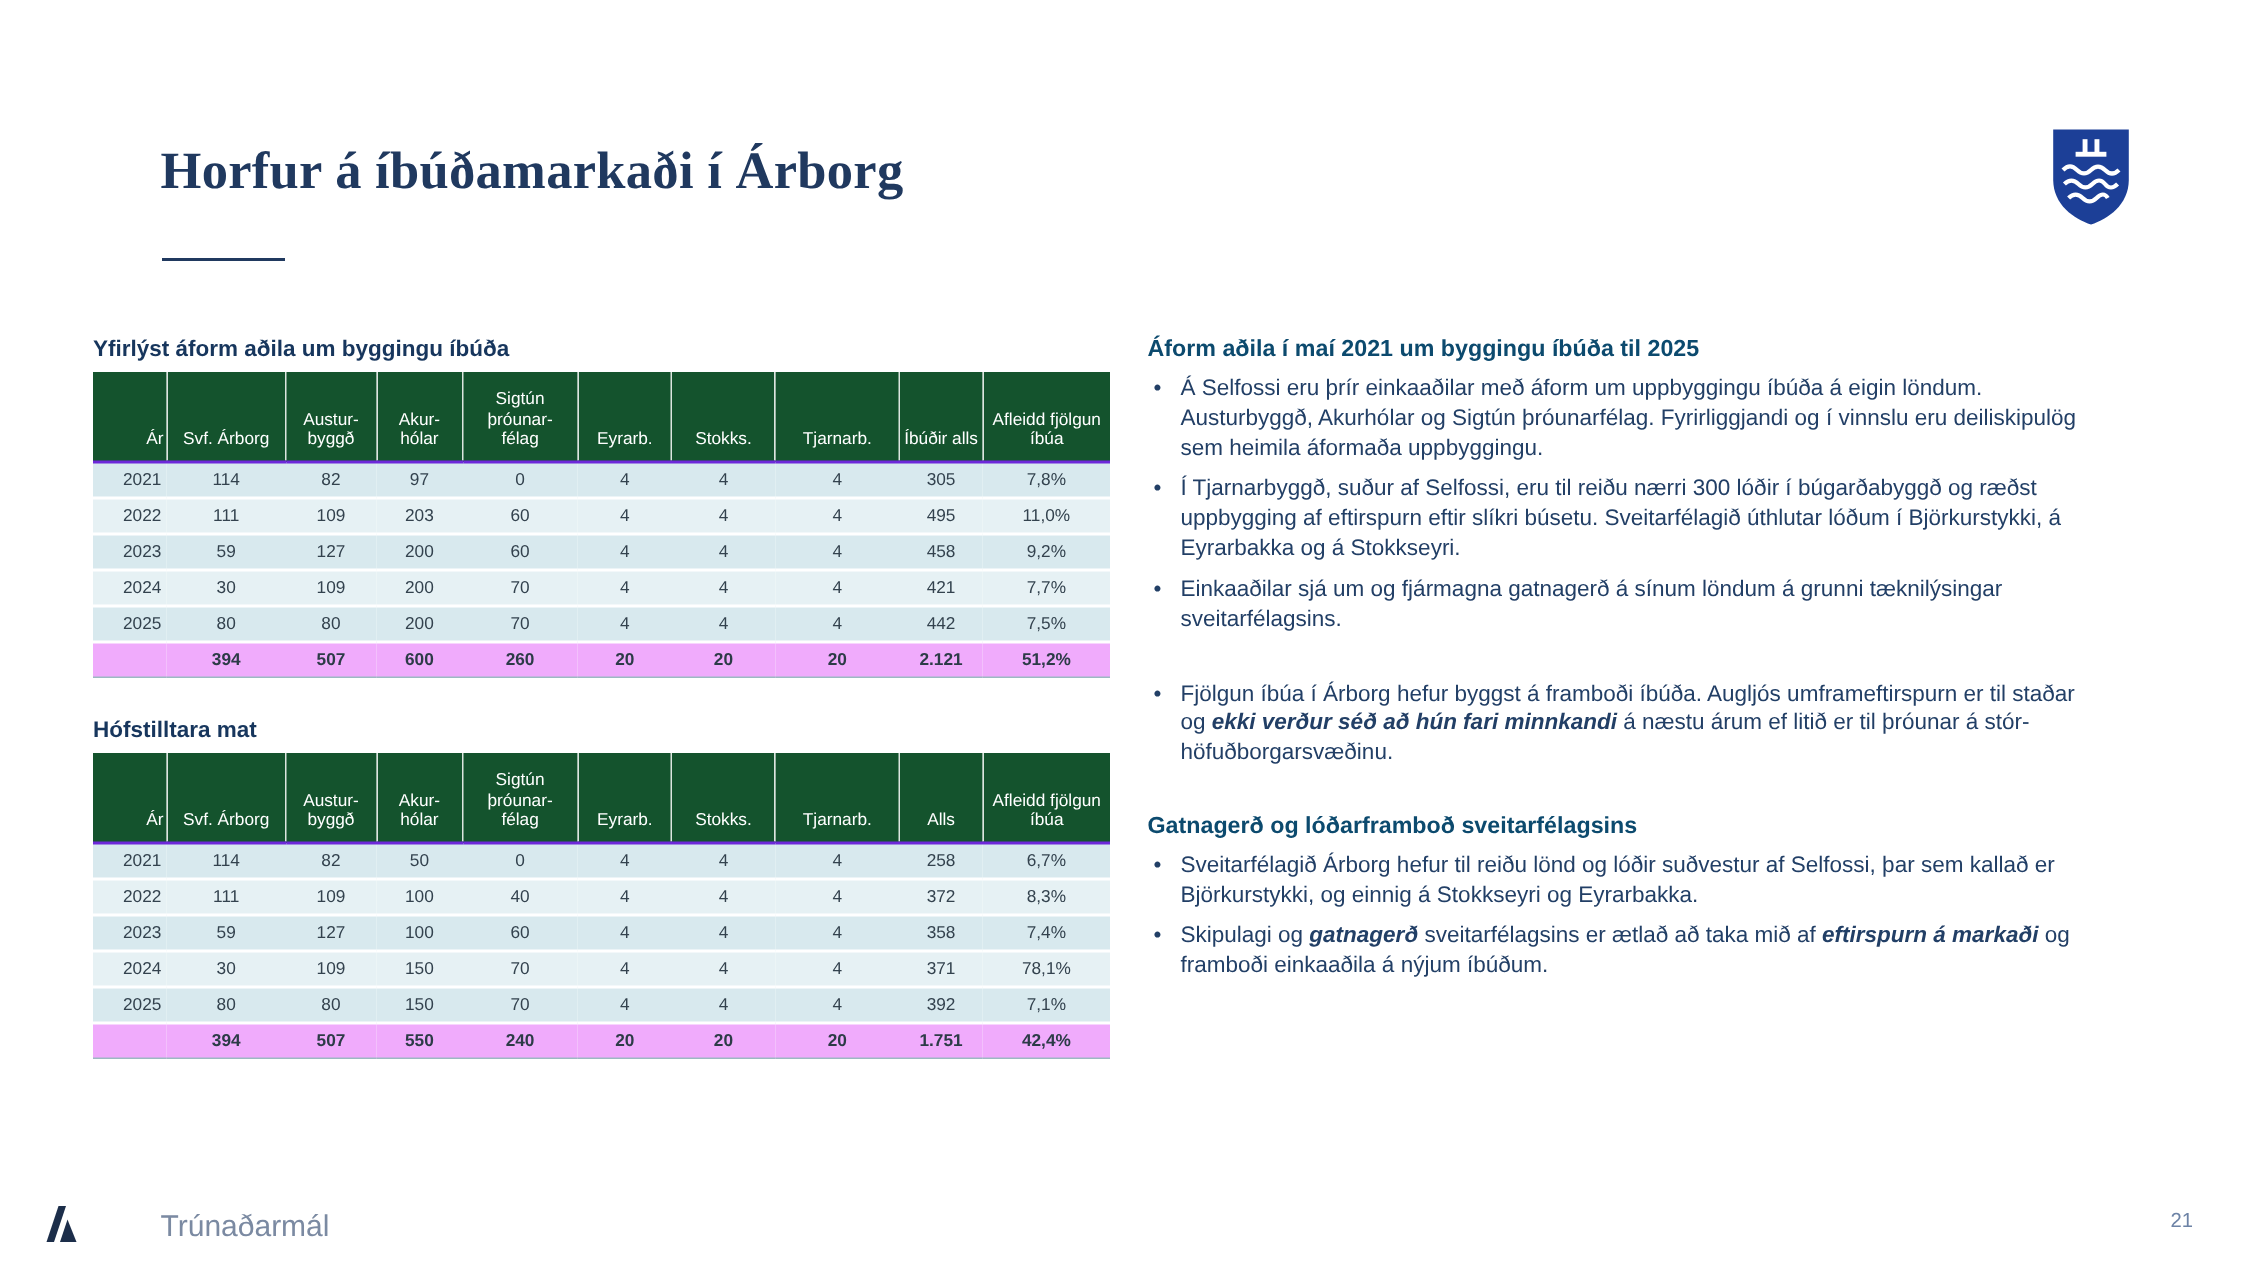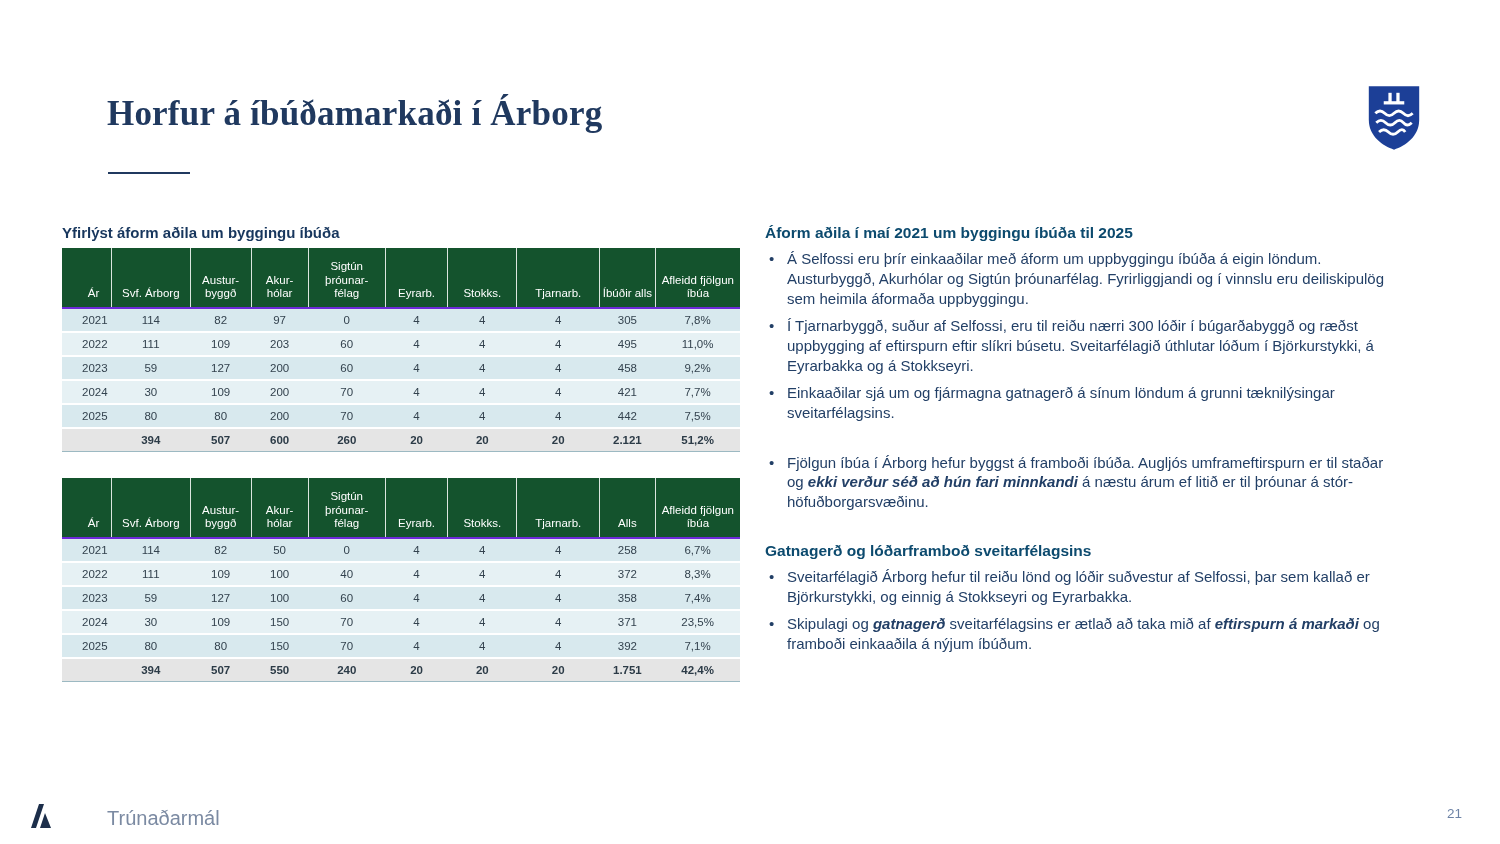--- a/index.html
+++ b/index.html
@@ -32,29 +32,29 @@
     width:678px; border-collapse:collapse; table-layout:fixed;
     font-size:11.5px; color:#33424e; margin-bottom:26px;
   }
   table.data thead th {
     background:#14532d; color:#ffffff; font-weight:400;
     vertical-align:bottom; text-align:center;
     padding:4px 2px 6px; white-space:pre-line; line-height:1.18;
     height:60px; border-bottom:2px solid #6d28d9;
     border-left:1px solid rgba(255,255,255,.85);
   }
-  table.data thead th:first-child { text-align:center; padding-left:16px; border-left:none; }
+  table.data thead th:first-child { text-align:right; padding-left:16px; border-left:none; }
   table.data tbody td {
     text-align:center; padding:5px 2px; background:#d8e9ee;
     border-bottom:2px solid #ffffff;
   }
   table.data tbody tr:nth-child(even) td { background:#e6f1f4; }
   table.data tbody td:first-child { text-align:left; padding-left:20px; }
   table.data tbody tr.total td {
-    background:#e5e5e5; font-weight:700; color:#2c3b47;
+    background:#f0abfc; font-weight:700; color:#2c3b47;
     border-top:1px solid #9cb9c2; border-bottom:1px solid #9cb9c2;
     padding:5px 2px;
   }
 
   
   .text-col { position:absolute; left:765px; top:224px; width:620px; }
   .section { margin-bottom:30px; }
   .section h3 {
     font-size:15.5px; font-weight:700; color:#0c4a6e; margin-bottom:7px;
   }
@@ -191,20 +191,21 @@
           <td>260</td>
           <td>20</td>
           <td>20</td>
           <td>20</td>
           <td>2.121</td>
           <td>51,2%</td>
         </tr>
       </tbody>
   </table>
 
+  <div class="table-caption">Hófstilltara mat</div>
   <table class="data">
     <colgroup>
       <col style="width:7.3%">
         <col style="width:11.6%">
         <col style="width:9%">
         <col style="width:8.4%">
       <col style="width:11.4%">
         <col style="width:9.2%">
         <col style="width:10.2%">
         <col style="width:12.2%">
@@ -269,21 +270,21 @@
         <tr>
           <td>2024</td>
           <td>30</td>
           <td>109</td>
           <td>150</td>
           <td>70</td>
           <td>4</td>
           <td>4</td>
           <td>4</td>
           <td>371</td>
-          <td>23,5%</td>
+          <td>78,1%</td>
         </tr>
         <tr>
           <td>2025</td>
           <td>80</td>
           <td>80</td>
           <td>150</td>
           <td>70</td>
           <td>4</td>
           <td>4</td>
           <td>4</td>

